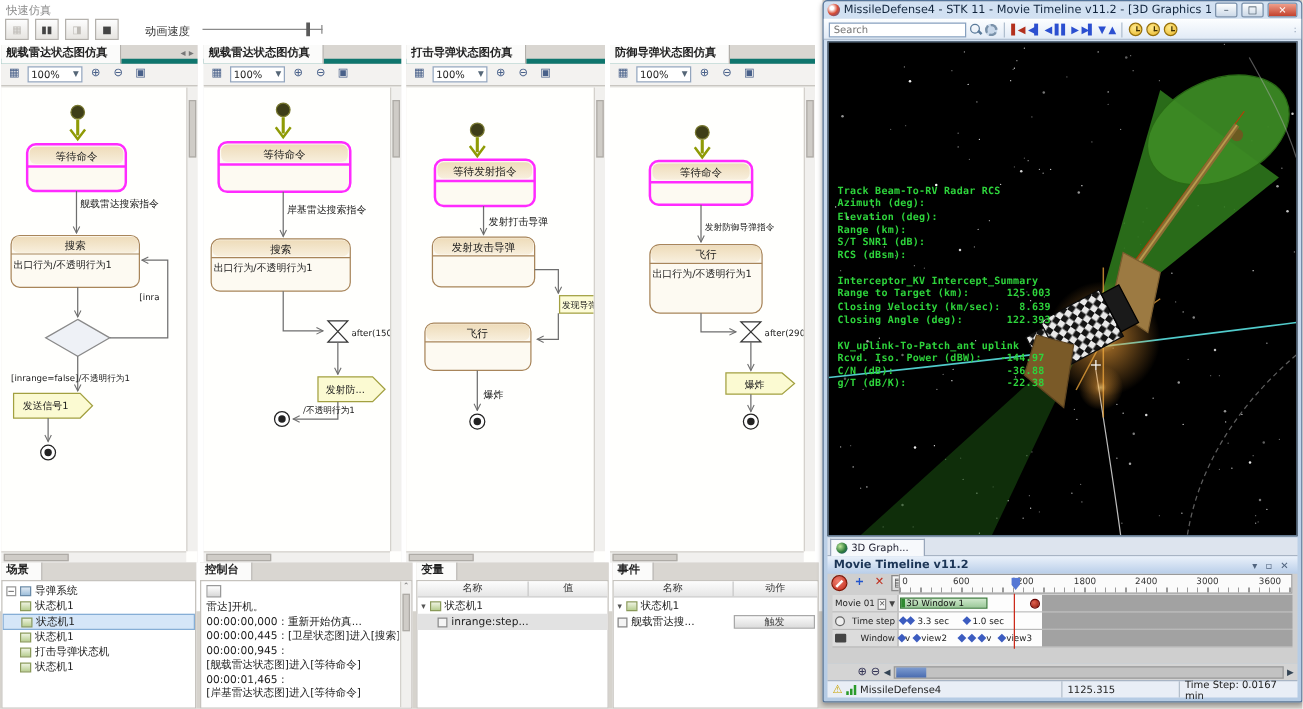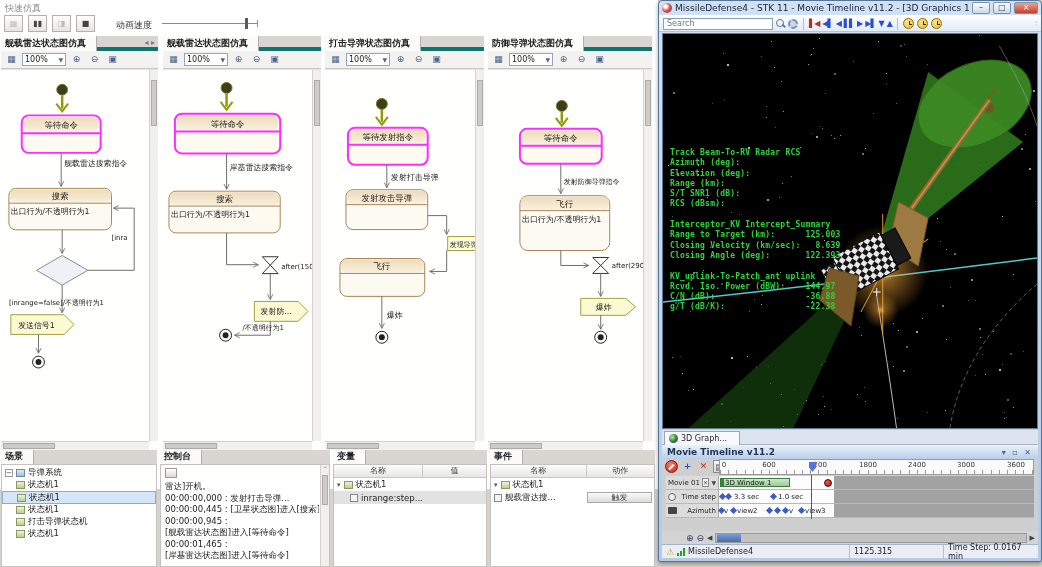--- a/index.html
+++ b/index.html
@@ -437,21 +437,21 @@
   </div>
 
   <div class="bpanel" style="left:160px;width:170px">
     <div class="btab">
         <span class="tab">控制台</span>
       </div>
     <div class="bbody">
       <div class="clog">
         <div class="eraser"></div>
         <div class="ln">雷达]开机。</div>
-        <div class="ln">00:00:00,000 : 发射打击导弹...</div>
+        <div class="ln">00:00:00,000 : 重新开始仿真...</div>
         <div class="ln">00:00:00,445 : [卫星状态图]进入[搜索]</div>
         <div class="ln">00:00:00,945 :</div>
         <div class="ln">[舰载雷达状态图]进入[等待命令]</div>
         <div class="ln">00:00:01,465 :</div>
         <div class="ln">[岸基雷达状态图]进入[等待命令]</div>
       </div>
       <div class="cscroll">⌃<div class="vthumb"></div></div>
     </div>
   </div>
 
@@ -814,21 +814,21 @@
           <span class="dia" style="left:1px"></span>
           <span class="dia" style="left:7px"></span>
           <span class="mtxt" style="left:15px">3.3 sec</span>
           <span class="dia" style="left:52px"></span>
           <span class="mtxt" style="left:59px">1.0 sec</span>
         </span>
       </div>
       <div class="mrow" style="top:28px">
         <span class="mlab">
             <span class="camico"></span>
-            <span class="rlab">Azimuth</span>
+            <span class="rlab">Window</span>
           </span>
         <span class="mcont">
           <span class="dia" style="left:0"></span>
           <span class="mtxt" style="left:5px">v</span>
           <span class="dia" style="left:12px"></span>
           <span class="mtxt" style="left:18px">view2</span>
           <span class="dia" style="left:48px"></span>
           <span class="dia" style="left:56px"></span>
           <span class="dia" style="left:64px"></span>
           <span class="mtxt" style="left:70px">v</span>

